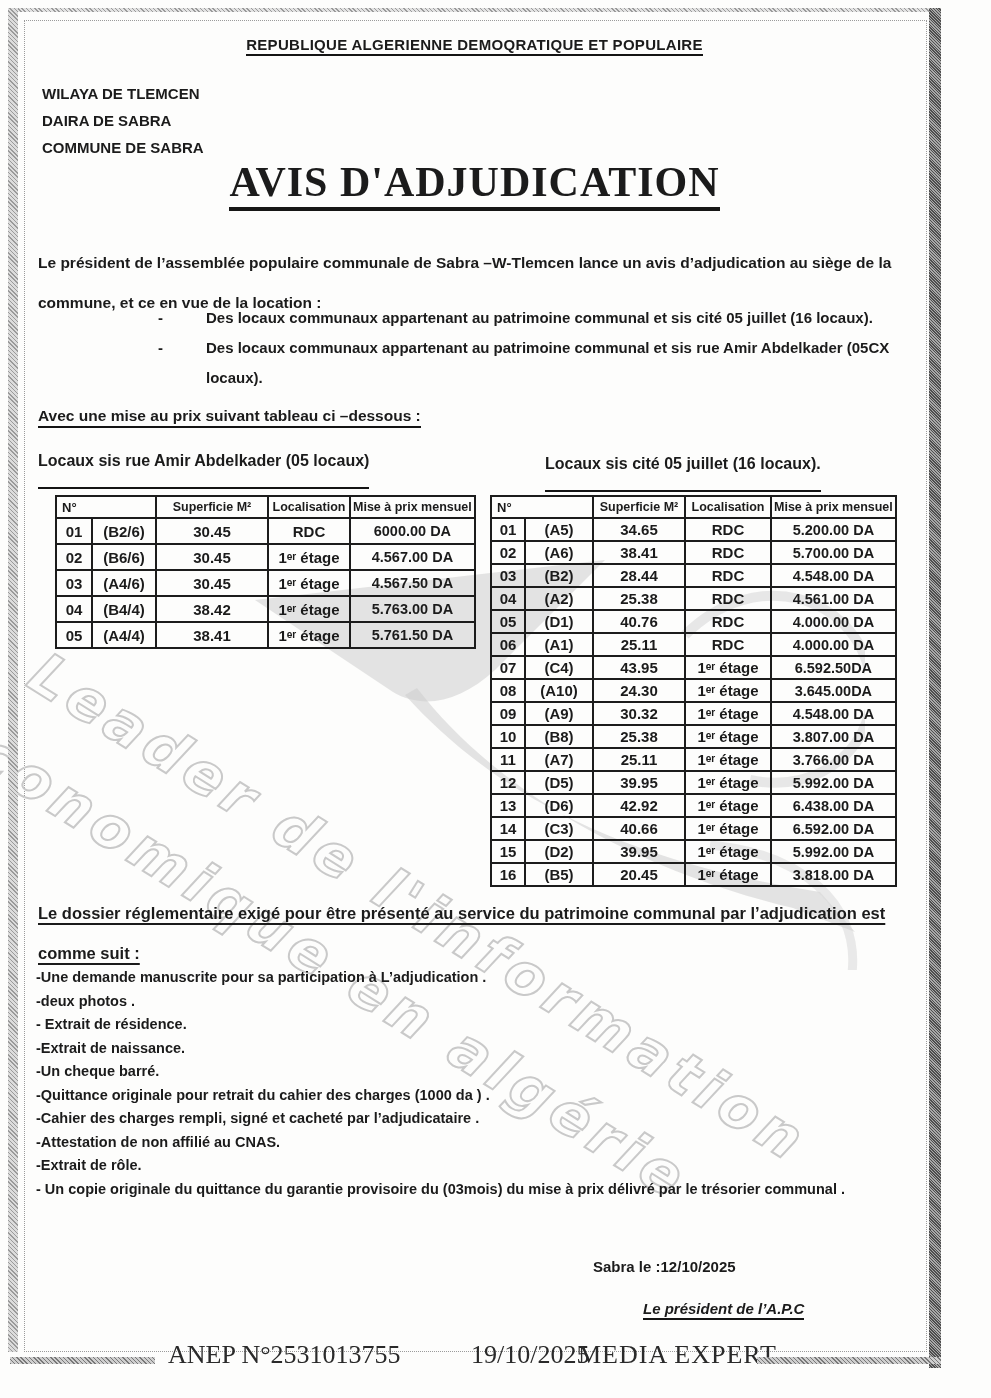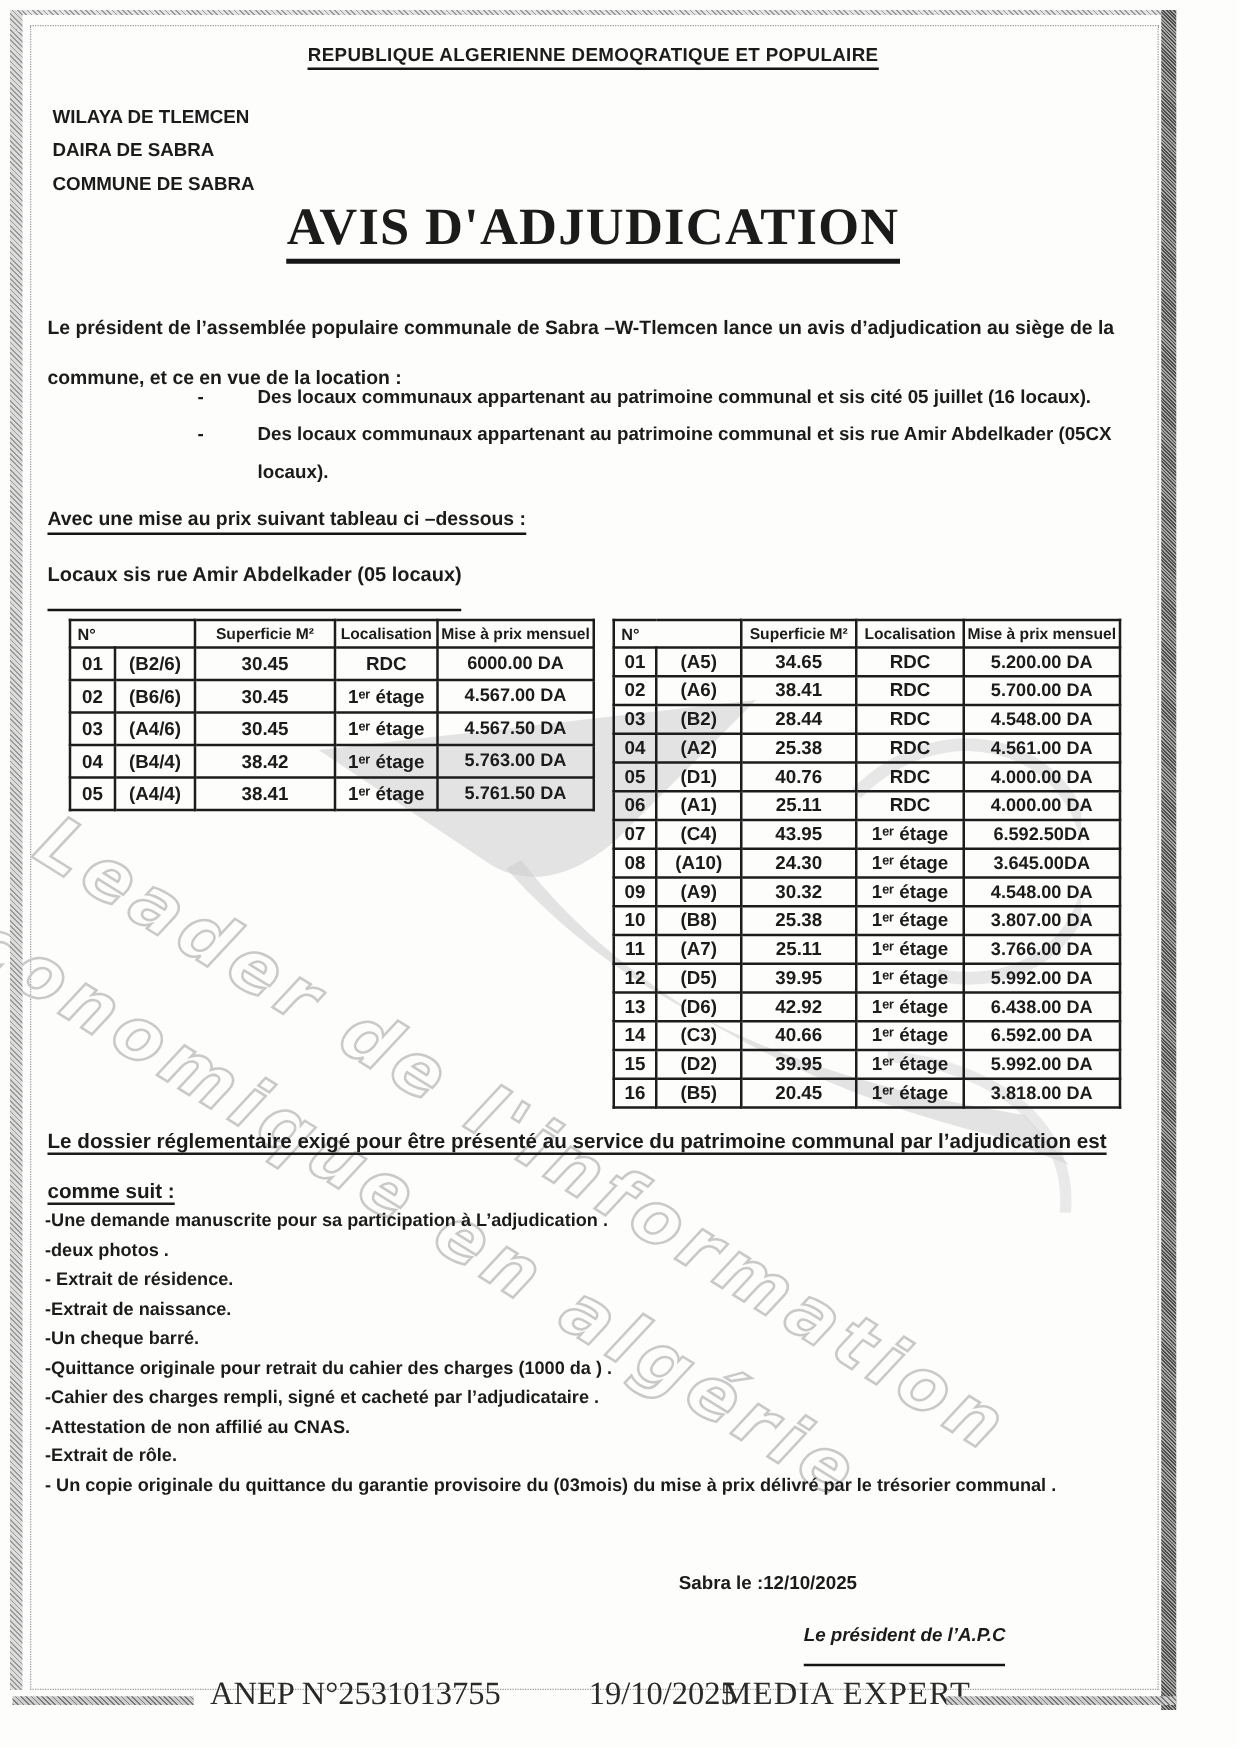--- a/index.html
+++ b/index.html
@@ -66,24 +66,24 @@
   .tbl-right{left:490px;top:495px;}
   .tbl-right td{height:21px;font-size:14.5px;}
   
   .dossier-head{left:38px;top:893px;width:884px;font-weight:700;font-size:16.5px;
     line-height:40px;}
   .dossier-head span{text-decoration:underline;text-decoration-thickness:2px;
     text-underline-offset:4px;}
   .dossier-list{left:36px;top:966px;width:890px;font-weight:600;font-size:14.5px;
     line-height:23.5px;}
   
-  .sig-date{left:543px;top:1258px;font-weight:700;font-size:15px;}
+  .sig-date{left:593px;top:1258px;font-weight:700;font-size:15px;}
   .sig-signer{left:643px;top:1300px;}
   .sig-signer span{display:inline-block;font-weight:700;font-style:italic;font-size:15px;
-    border-bottom:2px solid #141414;padding-bottom:14px;}
+    border-bottom:2px solid #141414;padding-bottom:1px;}
   .footer-line{left:0;top:1340px;width:847px;height:34px;
     font-family:"Liberation Serif","DejaVu Serif",serif;font-size:26px;color:#2a2a2a;}
   .footer-anep{position:absolute;left:168px;top:0;}
   .footer-date{position:absolute;left:447px;top:0;margin-left:24px;}
   .footer-agency{position:absolute;left:578px;top:0;letter-spacing:1px;}
 </style>
 </head>
 <body>
 
 <div class="page">
@@ -136,20 +136,23 @@
           <span class="btxt">Des locaux communaux appartenant au patrimoine communal et sis rue Amir Abdelkader (05CX locaux).</span>
         </div>
       </div>
 
     <div class="abs lead-in">
       <span>Avec une mise au prix suivant tableau ci –dessous :</span>
     </div>
 
     <div class="abs tbl-title tbl-title-left">
       <span>Locaux sis rue Amir Abdelkader (05 locaux)</span>
+    </div>
+    <div class="abs tbl-title tbl-title-right">
+      <span>Locaux sis cité 05 juillet (16 locaux).</span>
     </div>
 
     <table class="abs loc tbl-left">
       <colgroup>
           <col style="width:36px">
           <col style="width:64px">
           <col style="width:112px">
           <col style="width:82px">
           <col style="width:106px">
         </colgroup>

